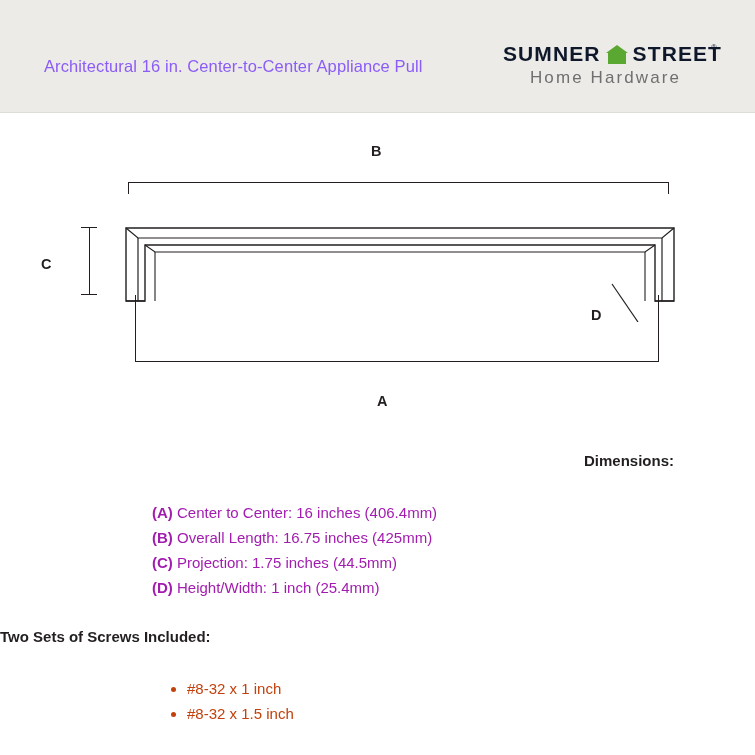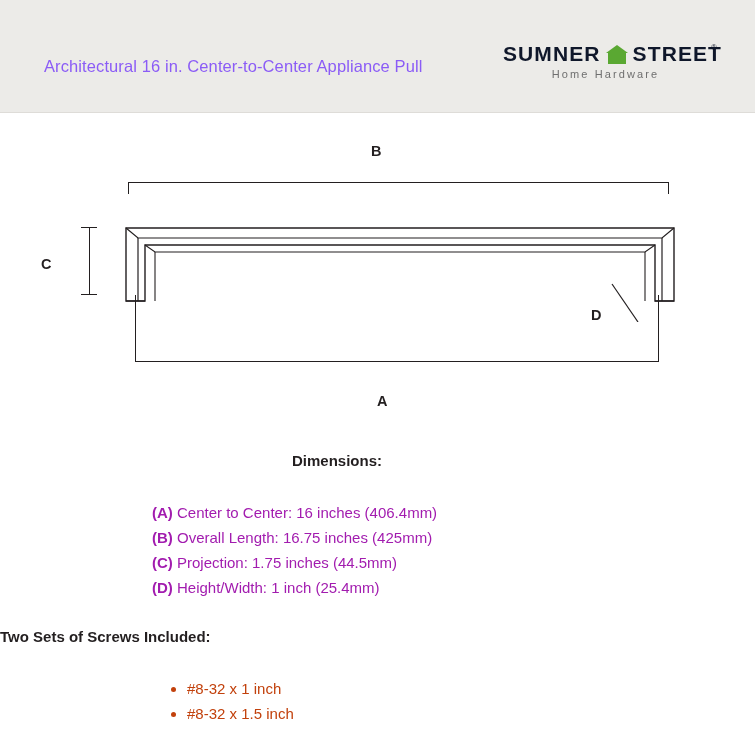--- a/index.html
+++ b/index.html
@@ -45,34 +45,34 @@
   .brand-house .body {
     position:absolute; left:2px; top:7px; width:18px; height:12px;
     background:#5aa832;
   }
   .brand-reg {
     position:absolute; right:-1px; top:1px; font-size:8px; font-weight:400;
   }
   .brand-line2 {
     position:absolute; left:0; top:26px; width:205px;
     text-align:center;
-    font-size:11px; letter-spacing:2.1px; color:#6f6f6f; font-weight:400;
+    font-size:17px; letter-spacing:2.1px; color:#6f6f6f; font-weight:400;
     white-space:nowrap;
   }
 
   
   .diagram { position:absolute; left:0; top:113px; width:755px; height:310px; }
   .lbl {
     position:absolute; font-size:14.5px; font-weight:700; color:#231f20;
   }
   .rule { position:absolute; background:#231f20; }
 
   
   .dims-title {
-    position:absolute; left:0; top:452px; width:674px; text-align:center;
+    position:absolute; left:0; top:452px; width:674px; text-align:right;
     font-size:15px; font-weight:700;
   }
   .dims-list { position:absolute; left:152px; top:500px; width:500px; }
   .dims-list div { font-size:15px; line-height:25px; color:#a21caf; }
   .dims-list b { font-weight:700; }
 
   .screws-title {
     position:absolute; left:0; top:628px; width:755px; text-align:left;
     font-size:15px; font-weight:700;
   }

